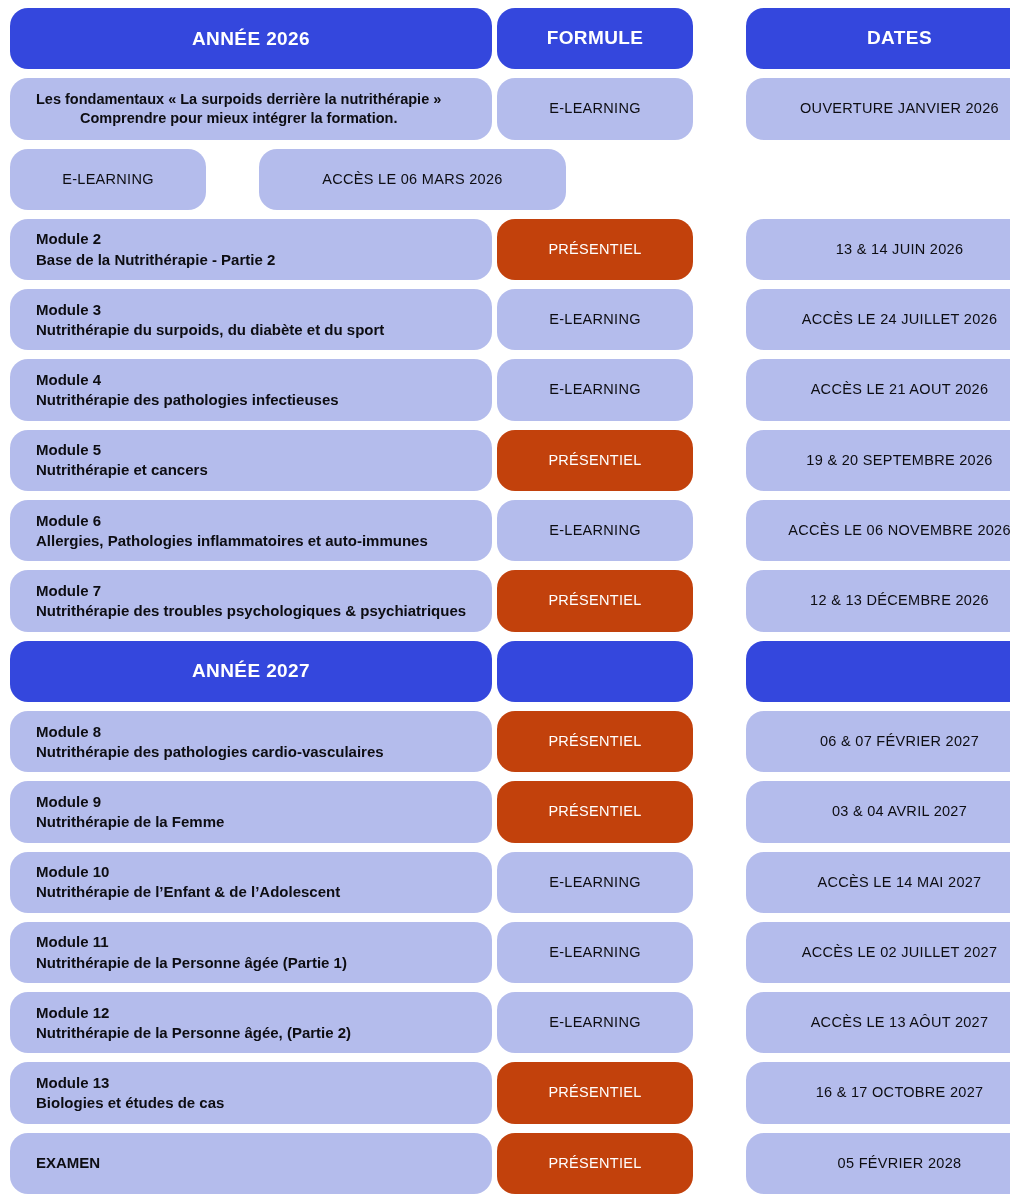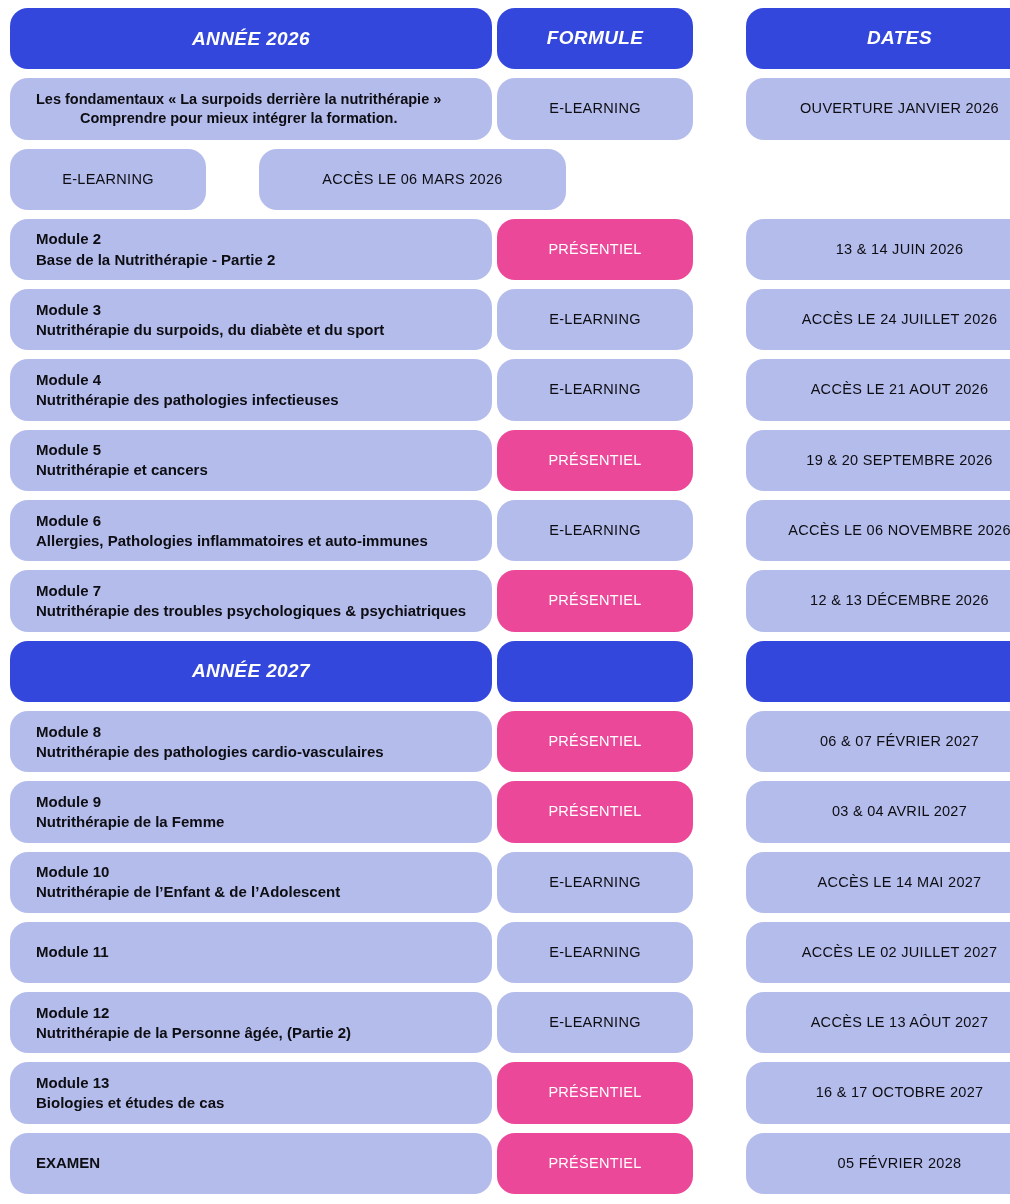--- a/index.html
+++ b/index.html
@@ -48,21 +48,21 @@
   }
   .v-header .cell-text {
     color: #ffffff;
     font-weight: bold;
     font-size: 19px;
     letter-spacing: 0.4px;
     text-align: center;
   }
 
   .v-light { background: #b4bcec; }
-  .v-mid   { background: #ec4899; }
+  .v-mid   { background: #c2410c; }
 
   .v-light .cell-text { color: #0d0d12; }
   .v-mid   .cell-text { color: #ffffff; }
 
   .formule-label,
   .dates-label {
     font-weight: normal;
     font-size: 14.5px;
     letter-spacing: 0.3px;
     text-align: center;
@@ -88,21 +88,21 @@
   
   .row-intro .module-body { padding-left: 12px; }
   .row-intro .module-title,
   .row-intro .module-sub {
     font-size: 14.5px;
     font-weight: bold;
     text-align: left;
   }
   .row-intro .module-sub { padding-left: 4px; margin-left: 40px; }
 
-  .row-year .cell { border-radius: 18px; font-style: italic; }
+  .row-year .cell { border-radius: 18px; }
 </style>
 </head>
 <body>
 
 <div id="schedule-table">
     <div class="row row-year">
       <div class="cell col-module v-header">
         <span class="cell-text">ANNÉE 2026</span>
       </div>
       <div class="cell col-formule v-header">
@@ -268,20 +268,21 @@
         <span class="cell-text formule-label">E-LEARNING</span>
       </div>
       <div class="cell col-dates v-light">
         <span class="cell-text dates-label">ACCÈS LE 14 MAI 2027</span>
       </div>
     </div>
     <div class="row">
       <div class="cell col-module v-light">
         <div class="module-body">
           <div class="module-title">Module 11</div>
+          <div class="module-sub">Nutrithérapie de la Personne âgée (Partie 1)</div>
         </div>
       </div>
       <div class="cell col-formule v-light">
         <span class="cell-text formule-label">E-LEARNING</span>
       </div>
       <div class="cell col-dates v-light">
         <span class="cell-text dates-label">ACCÈS LE 02 JUILLET 2027</span>
       </div>
     </div>
     <div class="row">

